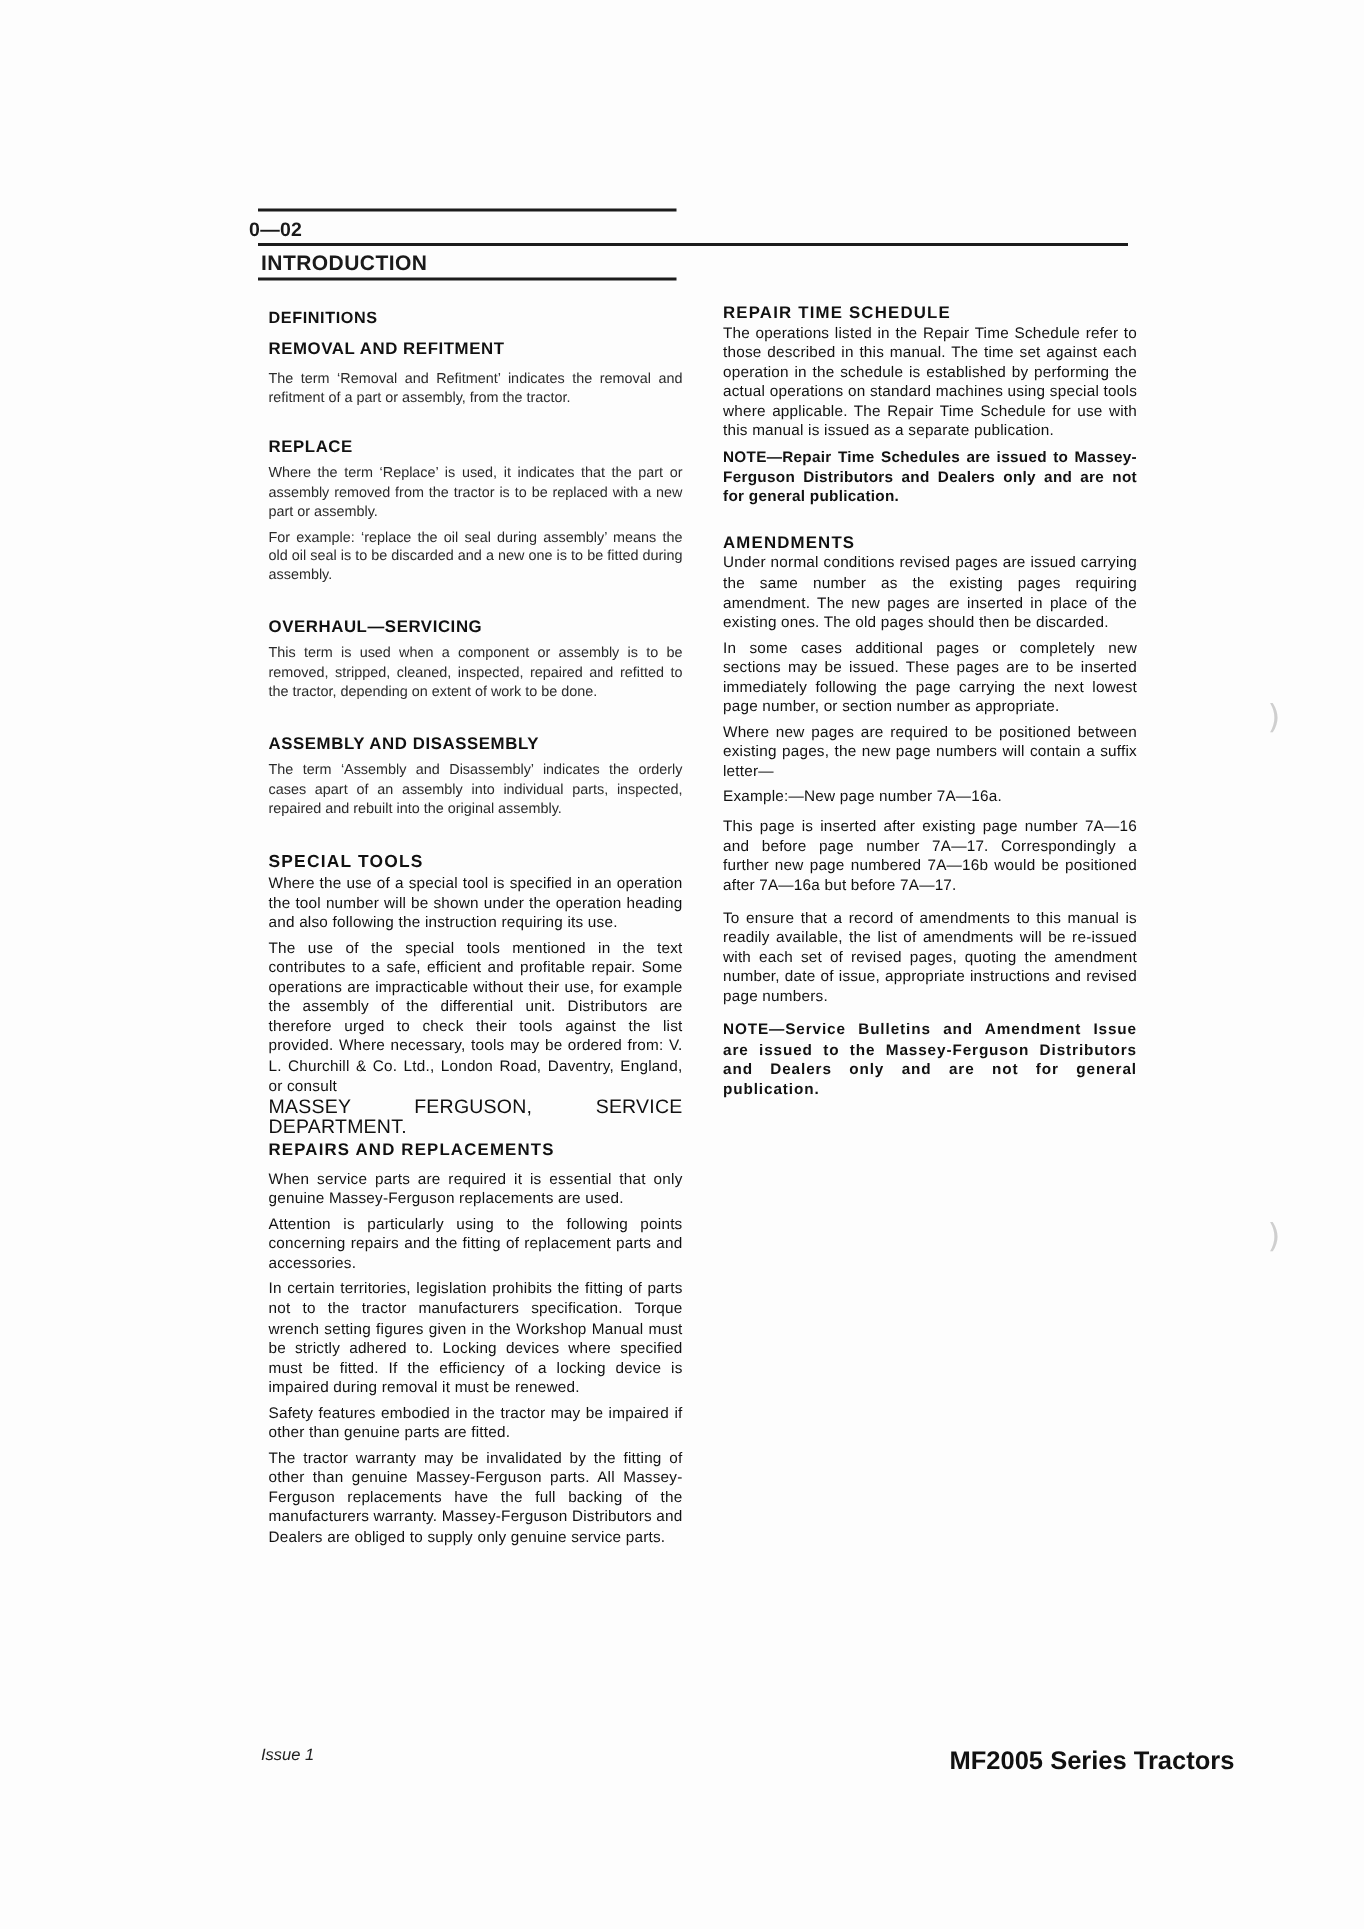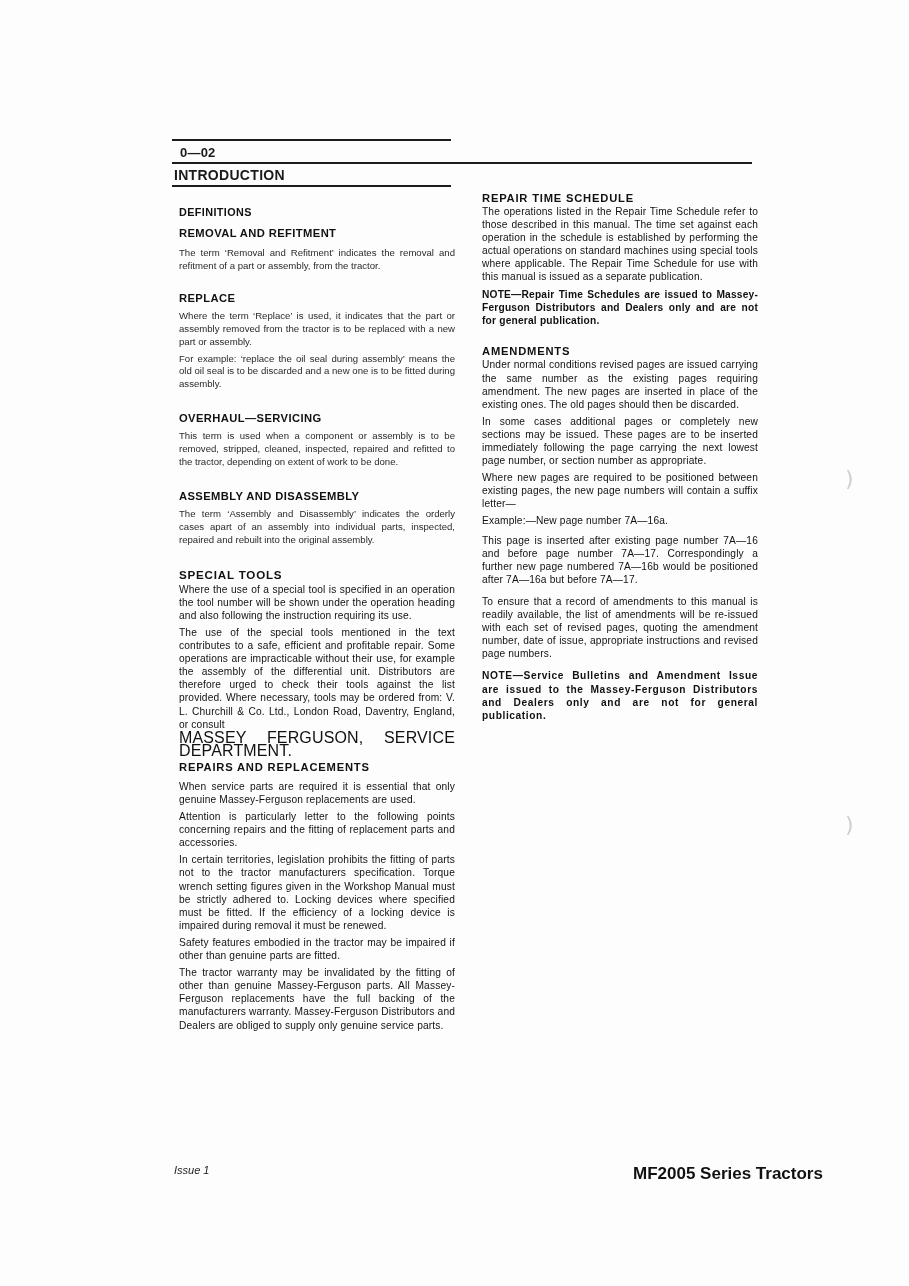--- a/index.html
+++ b/index.html
@@ -1,28 +1,28 @@
 <!DOCTYPE html>
 <html><head>
 <meta charset="utf-8">
 <style>
   html, body { margin: 0; padding: 0; background: #ffffff; }
   body { width: 909px; height: 1286px; position: relative; overflow: hidden; color: #1a1a1a; }
   .page { position: absolute; left: 0; top: 0; width: 909px; height: 1286px; background: #fdfdfd; }
   .rule { position: absolute; background: #1c1c1c; }
-  .sec-num { position: absolute; left: 180px; top: 145px; font-family: "Liberation Sans", sans-serif; font-weight: bold; font-size: 13px; letter-spacing: 0.2px; text-align: right; }
+  .sec-num { position: absolute; left: 166px; top: 145px; font-family: "Liberation Sans", sans-serif; font-weight: bold; font-size: 13px; letter-spacing: 0.2px; text-align: right; }
   .sec-title { position: absolute; left: 174px; top: 167px; font-family: "Liberation Sans", sans-serif; font-weight: bold; font-size: 14px; letter-spacing: 0.3px; }
   .col { position: absolute; font-family: "Liberation Sans", sans-serif; }
   .col-left { left: 179px; top: 206px; width: 276px; }
-  .col-right { left: 482px; top: 192px; width: 276px; }
+  .col-right { left: 482px; top: 203px; width: 276px; }
   .h { font-weight: bold; font-size: 11.2px; letter-spacing: 0.4px; margin: 0; color: #111; }
   .p { font-size: 9.6px; line-height: 12.9px; text-align: justify; margin: 0 0 4px 0; color: #2a2a2a; }
   .p.dark { font-size: 10.2px; line-height: 13.1px; color: #111; letter-spacing: 0.15px; }
   .p.bold { font-weight: bold; font-size: 10.2px; line-height: 13.3px; color: #111; letter-spacing: 0.2px; }
-  .p.caps { font-size: 16px; }
+  .p.caps { font-size: 13px; }
   .footer-left { position: absolute; left: 174px; top: 1164px; font-family: Liberation Sans, sans-serif; font-style: italic; font-size: 11px; color: #222; }
   .footer-right { position: absolute; left: 633px; top: 1164px; font-family: "Liberation Sans", sans-serif; font-weight: bold; font-size: 17px; color: #111; }
   .edge-mark { position: absolute; font-family: "DejaVu Sans", sans-serif; font-size: 22px; color: #cfcfcf; }
 </style>
 </head>
 <body>
 
 <div class="page">
 
   <div class="rule" style="left:172px; top:139px; width:279px; height:2px;"></div>
@@ -58,21 +58,21 @@
     <div style="margin-top:21px;">
       <div class="h" style="font-size:11.6px; letter-spacing:0.8px; margin-bottom:2px;">SPECIAL TOOLS</div>
       <p class="p dark">Where the use of a special tool is specified in an operation the tool number will be shown under the operation heading and also following the instruction requiring its use.</p>
       <p class="p dark" style="margin-bottom:0;">The use of the special tools mentioned in the text contributes to a safe, efficient and profitable repair. Some operations are impracticable without their use, for example the assembly of the differential unit. Distributors are therefore urged to check their tools against the list provided. Where necessary, tools may be ordered from: V. L. Churchill &amp; Co. Ltd., London Road, Daventry, England, or consult</p>
       <p class="p dark caps">MASSEY FERGUSON, SERVICE DEPARTMENT.</p>
     </div>
 
     <div style="">
       <div class="h" style="font-size:11.2px; letter-spacing:0.8px; margin-bottom:7px;">REPAIRS AND REPLACEMENTS</div>
       <p class="p dark">When service parts are required it is essential that only genuine Massey-Ferguson replacements are used.</p>
-      <p class="p dark">Attention is particularly letter to the following points concerning repairs and the fitting of replacement parts and accessories.</p>
+      <p class="p dark">Attention is particularly using to the following points concerning repairs and the fitting of replacement parts and accessories.</p>
       <p class="p dark">In certain territories, legislation prohibits the fitting of parts not to the tractor manufacturers specification. Torque wrench setting figures given in the Workshop Manual must be strictly adhered to. Locking devices where specified must be fitted. If the efficiency of a locking device is impaired during removal it must be renewed.</p>
       <p class="p dark">Safety features embodied in the tractor may be impaired if other than genuine parts are fitted.</p>
       <p class="p dark">The tractor warranty may be invalidated by the fitting of other than genuine Massey-Ferguson parts. All Massey-Ferguson replacements have the full backing of the manufacturers warranty. Massey-Ferguson Distributors and Dealers are obliged to supply only genuine service parts.</p>
     </div>
   </div>
 
   <div class="col col-right">
     <div>
       <div class="h" style="font-size:11.2px; letter-spacing:0.8px; margin-bottom:1px;">REPAIR TIME SCHEDULE</div>
       <p class="p dark">The operations listed in the Repair Time Schedule refer to those described in this manual. The time set against each operation in the schedule is established by performing the actual operations on standard machines using special tools where applicable. The Repair Time Schedule for use with this manual is issued as a separate publication.</p>

